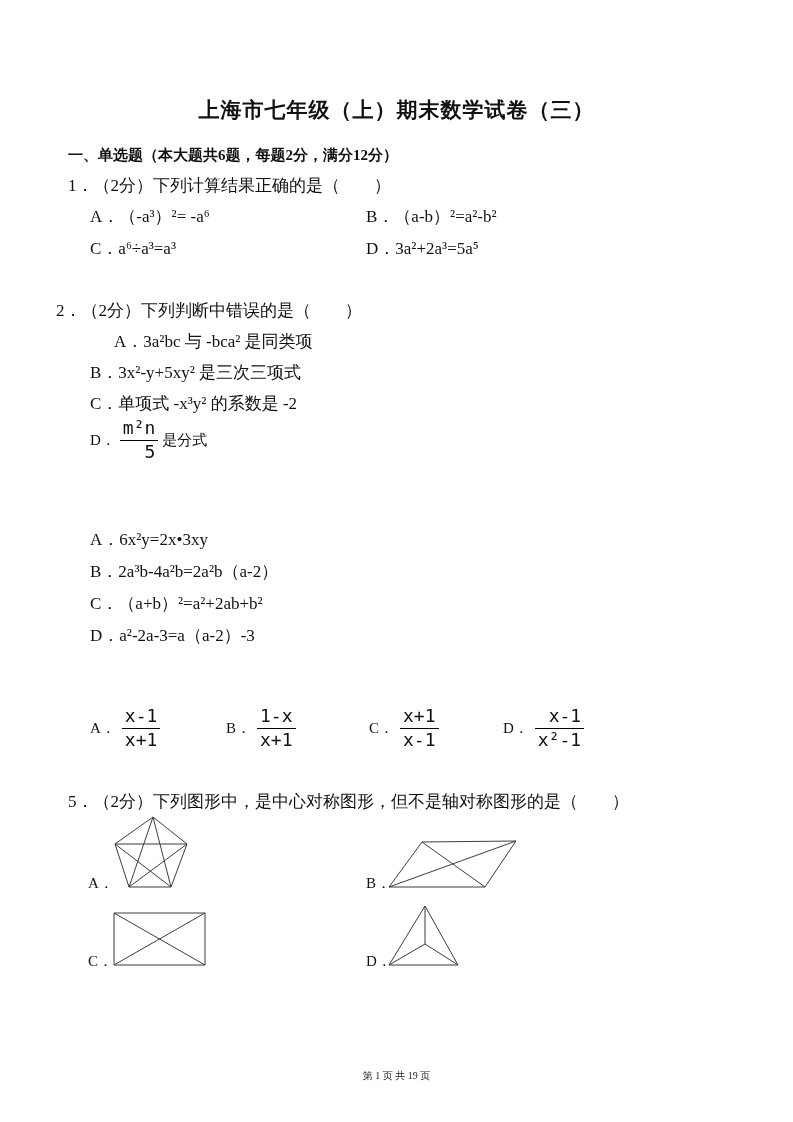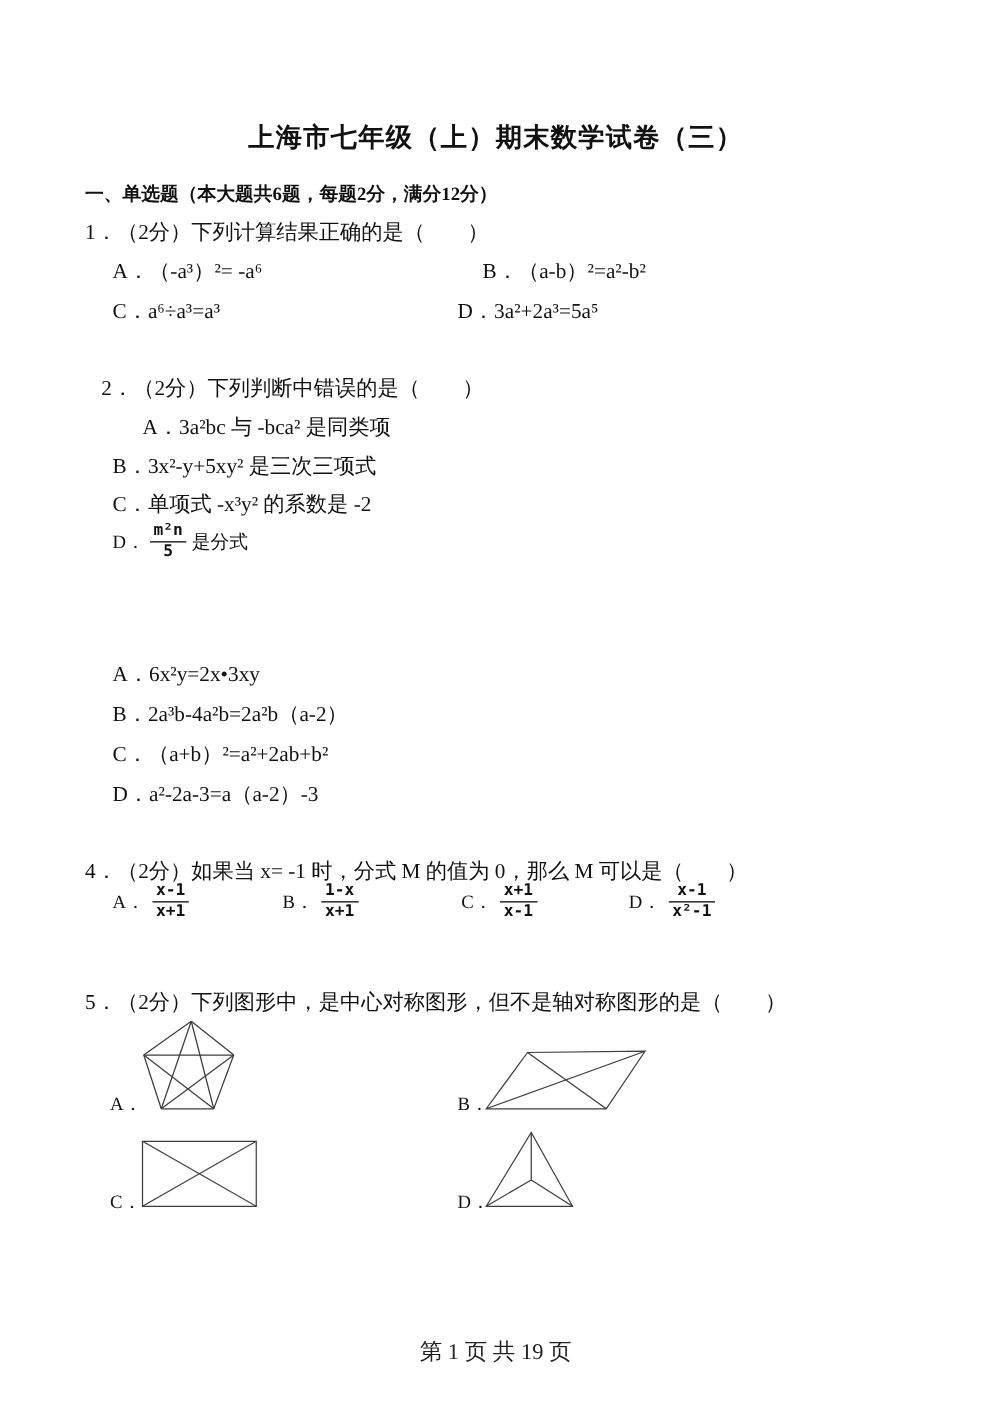--- a/index.html
+++ b/index.html
@@ -36,73 +36,71 @@
   .optrow {
     position: absolute;
     display: flex;
     align-items: center;
     gap: 6px;
     font-size: 15px;
     white-space: nowrap;
   }
   .frac {
     display: inline-block;
-    text-align: center;
+    text-align: right;
     font-family: "DejaVu Sans Mono", "Liberation Mono", monospace;
-    font-size: 13px;
+    font-size: 18px;
     line-height: 1.25;
-    font-weight: bold;
   }
   .frac .fnum { display: block; border-bottom: 1px solid #000; padding: 0 3px; }
   .frac .fden { display: block; padding: 0 3px; }
   .figsvg { position: absolute; }
   .figsvg line, .figsvg polygon { stroke: #3d3d3d; stroke-width: 1; fill: none; }
   .figlabel { position: absolute; font-size: 15px; }
   .footer {
     position: absolute;
     top: 1069px; left: 0; width: 793px;
     text-align: center;
-    font-size: 18px;
+    font-size: 10px;
     color: #222222;
   }
 </style>
 </head>
 <body>
 
 <div class="page">
 
   <h1 class="title">上海市七年级（上）期末数学试卷（三）</h1>
 
   <div class="section-header">一、单选题（本大题共6题，每题2分，满分12分）</div>
 
   <div class="line" style="left:68px; top:177px;">1．（2分）下列计算结果正确的是（　　）</div>
   <div class="line" style="left:90px; top:208px;">A．（-a³）²= -a⁶</div>
-  <div class="line" style="left:386px; top:208px;">B．（a-b）²=a²-b²</div>
+  <div class="line" style="left:366px; top:208px;">B．（a-b）²=a²-b²</div>
   <div class="line" style="left:90px; top:240px;">C．a⁶÷a³=a³</div>
   <div class="line" style="left:366px; top:240px;">D．3a²+2a³=5a⁵</div>
 
-  <div class="line" style="left:81px; top:302px;">2．（2分）下列判断中错误的是（　　）</div>
+  <div class="line" style="left:56px; top:302px;">2．（2分）下列判断中错误的是（　　）</div>
   <div class="line" style="left:90px; top:333px;margin-left:24px;">A．3a²bc 与 -bca² 是同类项</div>
   <div class="line" style="left:90px; top:364px;">B．3x²-y+5xy² 是三次三项式</div>
   <div class="line" style="left:90px; top:395px;">C．单项式 -x³y² 的系数是 -2</div>
   <div class="optrow" style="left:90px; top:417px; gap:4px;">
     <span>D．</span>
     <span class="frac">
       <span class="fnum">m²n</span>
       <span class="fden">5</span>
     </span>
     <span>是分式</span>
   </div>
 
   <div class="line" style="left:90px; top:531px;">A．6x²y=2x•3xy</div>
   <div class="line" style="left:90px; top:563px;">B．2a³b-4a²b=2a²b（a-2）</div>
   <div class="line" style="left:90px; top:595px;">C．（a+b）²=a²+2ab+b²</div>
   <div class="line" style="left:90px; top:627px;">D．a²-2a-3=a（a-2）-3</div>
 
-  <div class="line" style="left:68px; top:688px;">4．（2分）如果当 x= -1 时，分式 M 的值为 0，那么 M 可以是（　　）</div>
   <div class="optrow" style="left:90px; top:705px;">
     <span>A．</span>
     <span class="frac">
       <span class="fnum">x-1</span>
       <span class="fden">x+1</span>
     </span>
   </div>
   <div class="optrow" style="left:226px; top:705px;">
     <span>B．</span>
     <span class="frac">

